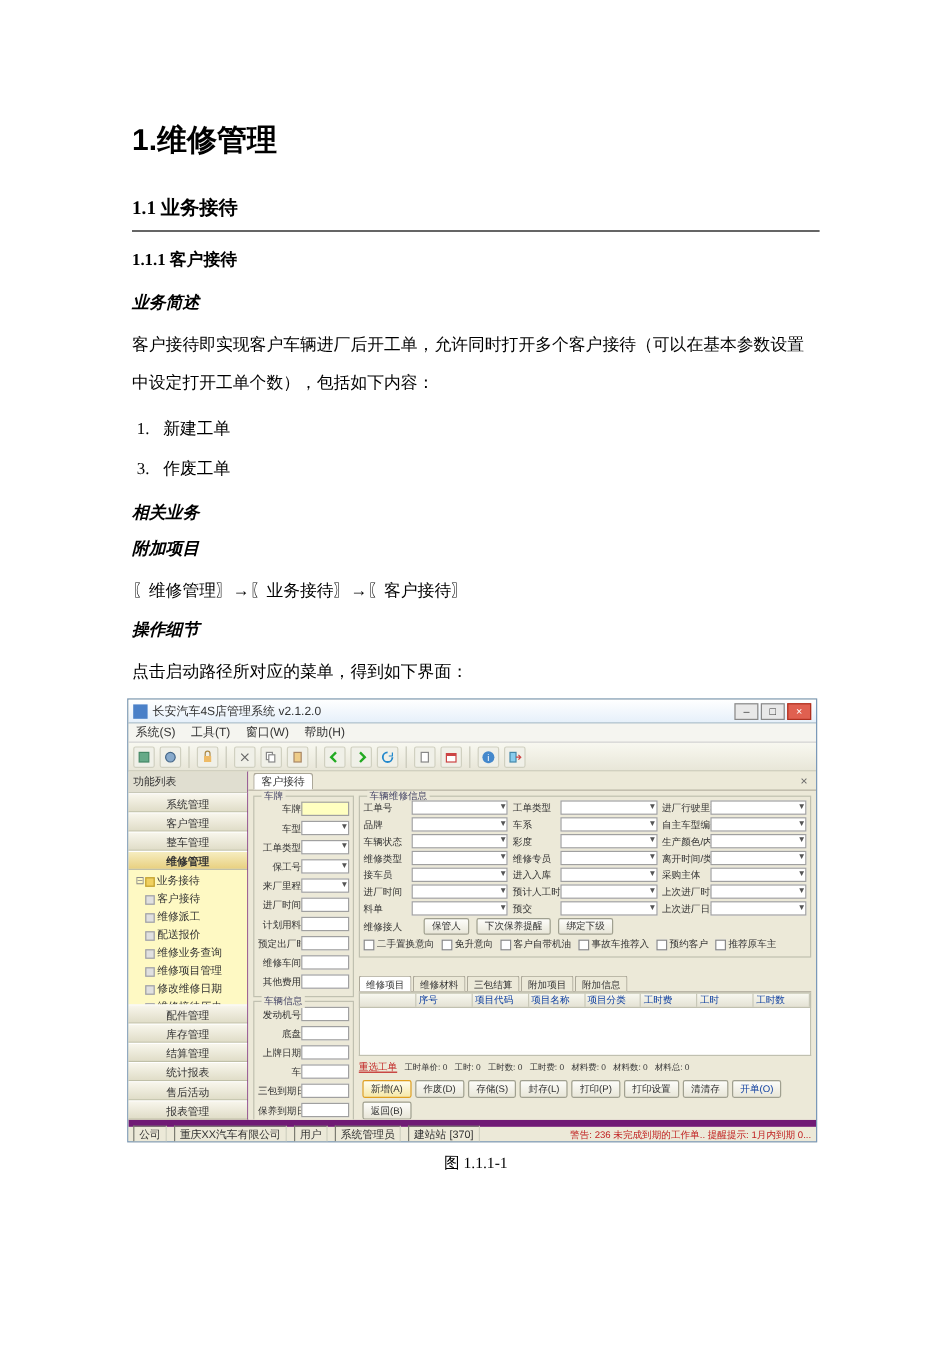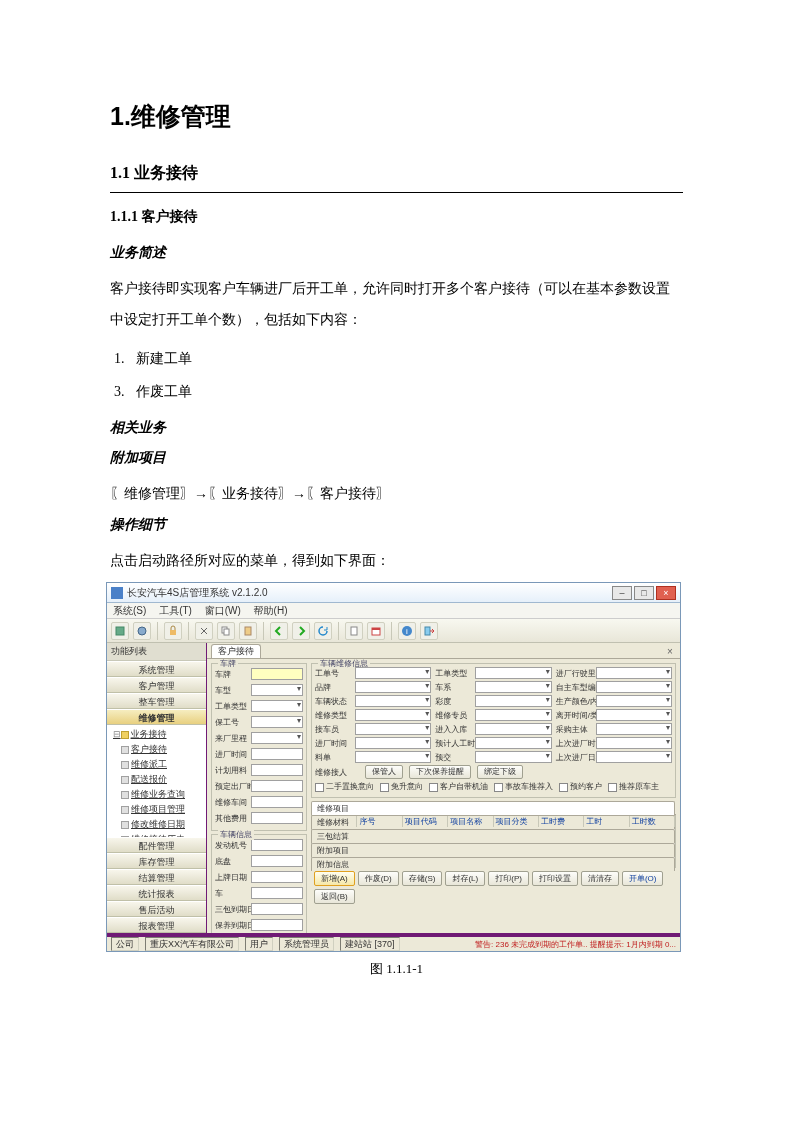--- a/index.html
+++ b/index.html
@@ -52,64 +52,64 @@
   .toolbar { height: 24px; background: linear-gradient(#f8f8f0,#e8e6d8); border-bottom: 1px solid #c0c0b0; display: flex; align-items: center; padding: 0 4px; gap: 4px; }
   .tbtn { width: 18px; height: 18px; background: #f0f0e8; border: 1px solid #d0d0c0; border-radius: 2px; display: flex; align-items: center; justify-content: center; }
   .tbtn svg { width: 12px; height: 12px; }
   .tsep { width: 1px; height: 18px; background: #c8c8b8; margin: 0 2px; }
 
   .mainrow { display: flex; height: 290px; }
   .sidewrap { width: 100px; background: #ece9d8; border-right: 1px solid #701a75; display: flex; flex-direction: column; }
   .sidetop { padding: 2px 4px; font-size: 9px; background: #e0ded0; border-bottom: 1px solid #c8c8b8; }
   .barbtn { height: 16px; background: linear-gradient(#f8f6ec,#e0ddc8); border-top: 1px solid #fff; border-bottom: 1px solid #c0c0a8; font-size: 9px; text-align: center; line-height: 16px; cursor: pointer; }
   .barbtn.active { background: linear-gradient(#f6edc0,#e8d080); font-weight: bold; }
-  .tree { flex: 1; background: #ffffff; border: none; overflow: hidden; font-size: 9px; padding: 2px; text-decoration: underline; }
+  .tree { flex: 1; background: #fef9c3; border: none; overflow: hidden; font-size: 9px; padding: 2px; }
   .tnode { padding: 1px 0 1px 4px; white-space: nowrap; }
   .tnode.l1 { padding-left: 12px; }
   .tnode .ic { display: inline-block; width: 8px; height: 8px; margin-right: 2px; vertical-align: middle; }
   .tnode .ic.fld { background: #f0d060; border: 1px solid #c0a030; }
   .tnode .ic.doc { background: #e0e0e0; border: 1px solid #a0a0a0; }
   .bottom-bars { margin-top: auto; }
 
   .workarea { flex: 1; display: flex; flex-direction: column; background: #ece9d8; }
   .tabstrip { height: 16px; background: #ece9d8; border-bottom: 1px solid #aca899; padding-left: 4px; display: flex; align-items: flex-end; }
   .tab { height: 14px; padding: 0 6px; font-size: 9px; line-height: 13px; background: #fff; border: 1px solid #aca899; border-bottom: none; border-radius: 3px 3px 0 0; margin-right: 2px; }
   .tabclose { margin-left: auto; width: 12px; height: 12px; font-size: 10px; text-align: center; line-height: 11px; color: #666; margin-right: 4px; }
   .formarea { flex: 1; background: #ece9d8; padding: 4px; overflow: hidden; display: flex; gap: 4px; }
-  .col-left-form { width: 96px; }
+  .col-left-form { width: 84px; text-align: right; }
   .col-right-form { flex: 1; }
   .group { border: 1px solid #c0c0b0; background: #ece9d8; padding: 3px; margin-bottom: 3px; position: relative; }
   .group-title { position: absolute; top: -6px; left: 6px; background: #ece9d8; padding: 0 2px; font-size: 8px; color: #446; }
   .frow { display: flex; align-items: center; margin-bottom: 2px; height: 14px; }
   .flbl { font-size: 8px; color: #333; width: 36px; white-space: nowrap; }
   .finp { flex: 1; height: 12px; background: #fff; border: 1px solid #a0a0a0; font-size: 8px; padding: 0 1px; }
   .finp.y { background: #ffffc0; }
   .fsel { flex: 1; height: 12px; background: #fff; border: 1px solid #a0a0a0; position: relative; }
   .fsel::after { content: "▾"; position: absolute; right: 1px; top: -1px; font-size: 8px; color: #555; }
   .frow3 { display: flex; gap: 4px; margin-bottom: 2px; }
   .fcell { display: flex; align-items: center; flex: 1; }
   .fcell .flbl { width: 40px; font-size: 8px; }
   .btnrow { display: flex; gap: 6px; margin: 2px 0; align-items: center; }
   .abtn { height: 14px; padding: 0 6px; font-size: 8px; line-height: 12px; background: linear-gradient(#fdfdfa,#e8e6d8); border: 1px solid #a0a090; border-radius: 2px; }
   .chkrow { display: flex; gap: 6px; margin: 2px 0; font-size: 8px; align-items: center; }
   .chk { width: 9px; height: 9px; border: 1px solid #888; background: #fff; display: inline-block; margin-right: 2px; vertical-align: middle; }
 
-  .subtabs { height: 14px; border-bottom: 1px solid #aca899; display: flex; font-size: 8px; margin-top: 3px; flex-direction: column; }
+  .subtabs { height: 14px; border-bottom: 1px solid #aca899; display: flex; font-size: 8px; margin-top: 15px; }
   .subtab { padding: 0 5px; line-height: 13px; border: 1px solid #aca899; border-bottom: none; border-radius: 2px 2px 0 0; margin-right: 1px; background: #ece9d8; }
   .subtab.active { background: #fff; }
   .gridhead { display: flex; background: linear-gradient(#f8f8f0,#e4e2d4); border: 1px solid #c0c0b0; font-size: 8px; height: 13px; }
   .gh { flex: 1; border-right: 1px solid #c8c8b8; padding: 0 2px; line-height: 12px; color: #1040a0; white-space: nowrap; overflow: hidden; }
   .gridbody { height: 40px; background: #fff; border: 1px solid #c0c0b0; border-top: none; }
 
   .footerbtns { display: flex; gap: 3px; padding: 3px; justify-content: flex-start; flex-wrap: wrap; }
   .fbtn { height: 15px; padding: 0 6px; font-size: 8px; line-height: 13px; background: linear-gradient(#fdfdfa,#e8e6d8); border: 1px solid #a0a090; border-radius: 2px; }
   .fbtn.primary { border-color: #e0a020; background: linear-gradient(#fffef0,#f6e8a8); }
   .fbtn.blue { color: #1040a0; }
 
-  .statusbar { height: 18px; background: #ece9d8; border-top: 4px solid #701a75; display: flex; align-items: center; font-size: 9px; padding: 0 4px; gap: 6px; }
+  .statusbar { height: 18px; background: #ece9d8; border-top: 6px solid #701a75; display: flex; align-items: center; font-size: 9px; padding: 0 4px; gap: 6px; }
   .statusbar .sect { border: 1px inset #d0d0c0; padding: 0 4px; height: 14px; line-height: 12px; }
   .statusbar .red { color: #c02020; margin-left: auto; font-size: 8px; }
 </style>
 </head>
 <body>
 
 <h1 class="h1">1.维修管理</h1>
 <h2 class="h2">1.1 业务接待</h2>
 <hr class="hr">
 <h3 class="h3">1.1.1 客户接待</h3>
@@ -466,20 +466,32 @@
               <div class="gh">序号</div>
               <div class="gh">项目代码</div>
               <div class="gh">项目名称</div>
               <div class="gh">项目分类</div>
               <div class="gh">工时费</div>
               <div class="gh">工时</div>
               <div class="gh">工时数</div>
             </div>
           <div class="gridbody"></div>
 
+          <div class="chkrow" style="color:#c02020;margin-top:4px">
+            <span style="text-decoration:underline">重选工单</span>
+            <span id="infr" style="color:#333;flex:1;display:flex;gap:6px;font-size:7px">
+                <span>工时单价: 0</span>
+                <span>工时: 0</span>
+                <span>工时数: 0</span>
+                <span>工时费: 0</span>
+                <span>材料费: 0</span>
+                <span>材料数: 0</span>
+                <span>材料总: 0</span>
+              </span>
+          </div>
 
           <div class="footerbtns" id="fbtns">
               <div class="fbtn primary">新增(A)</div>
               <div class="fbtn">作废(D)</div>
               <div class="fbtn">存储(S)</div>
               <div class="fbtn">封存(L)</div>
               <div class="fbtn">打印(P)</div>
               <div class="fbtn">打印设置</div>
               <div class="fbtn">清清存</div>
               <div class="fbtn blue">开单(O)</div>

